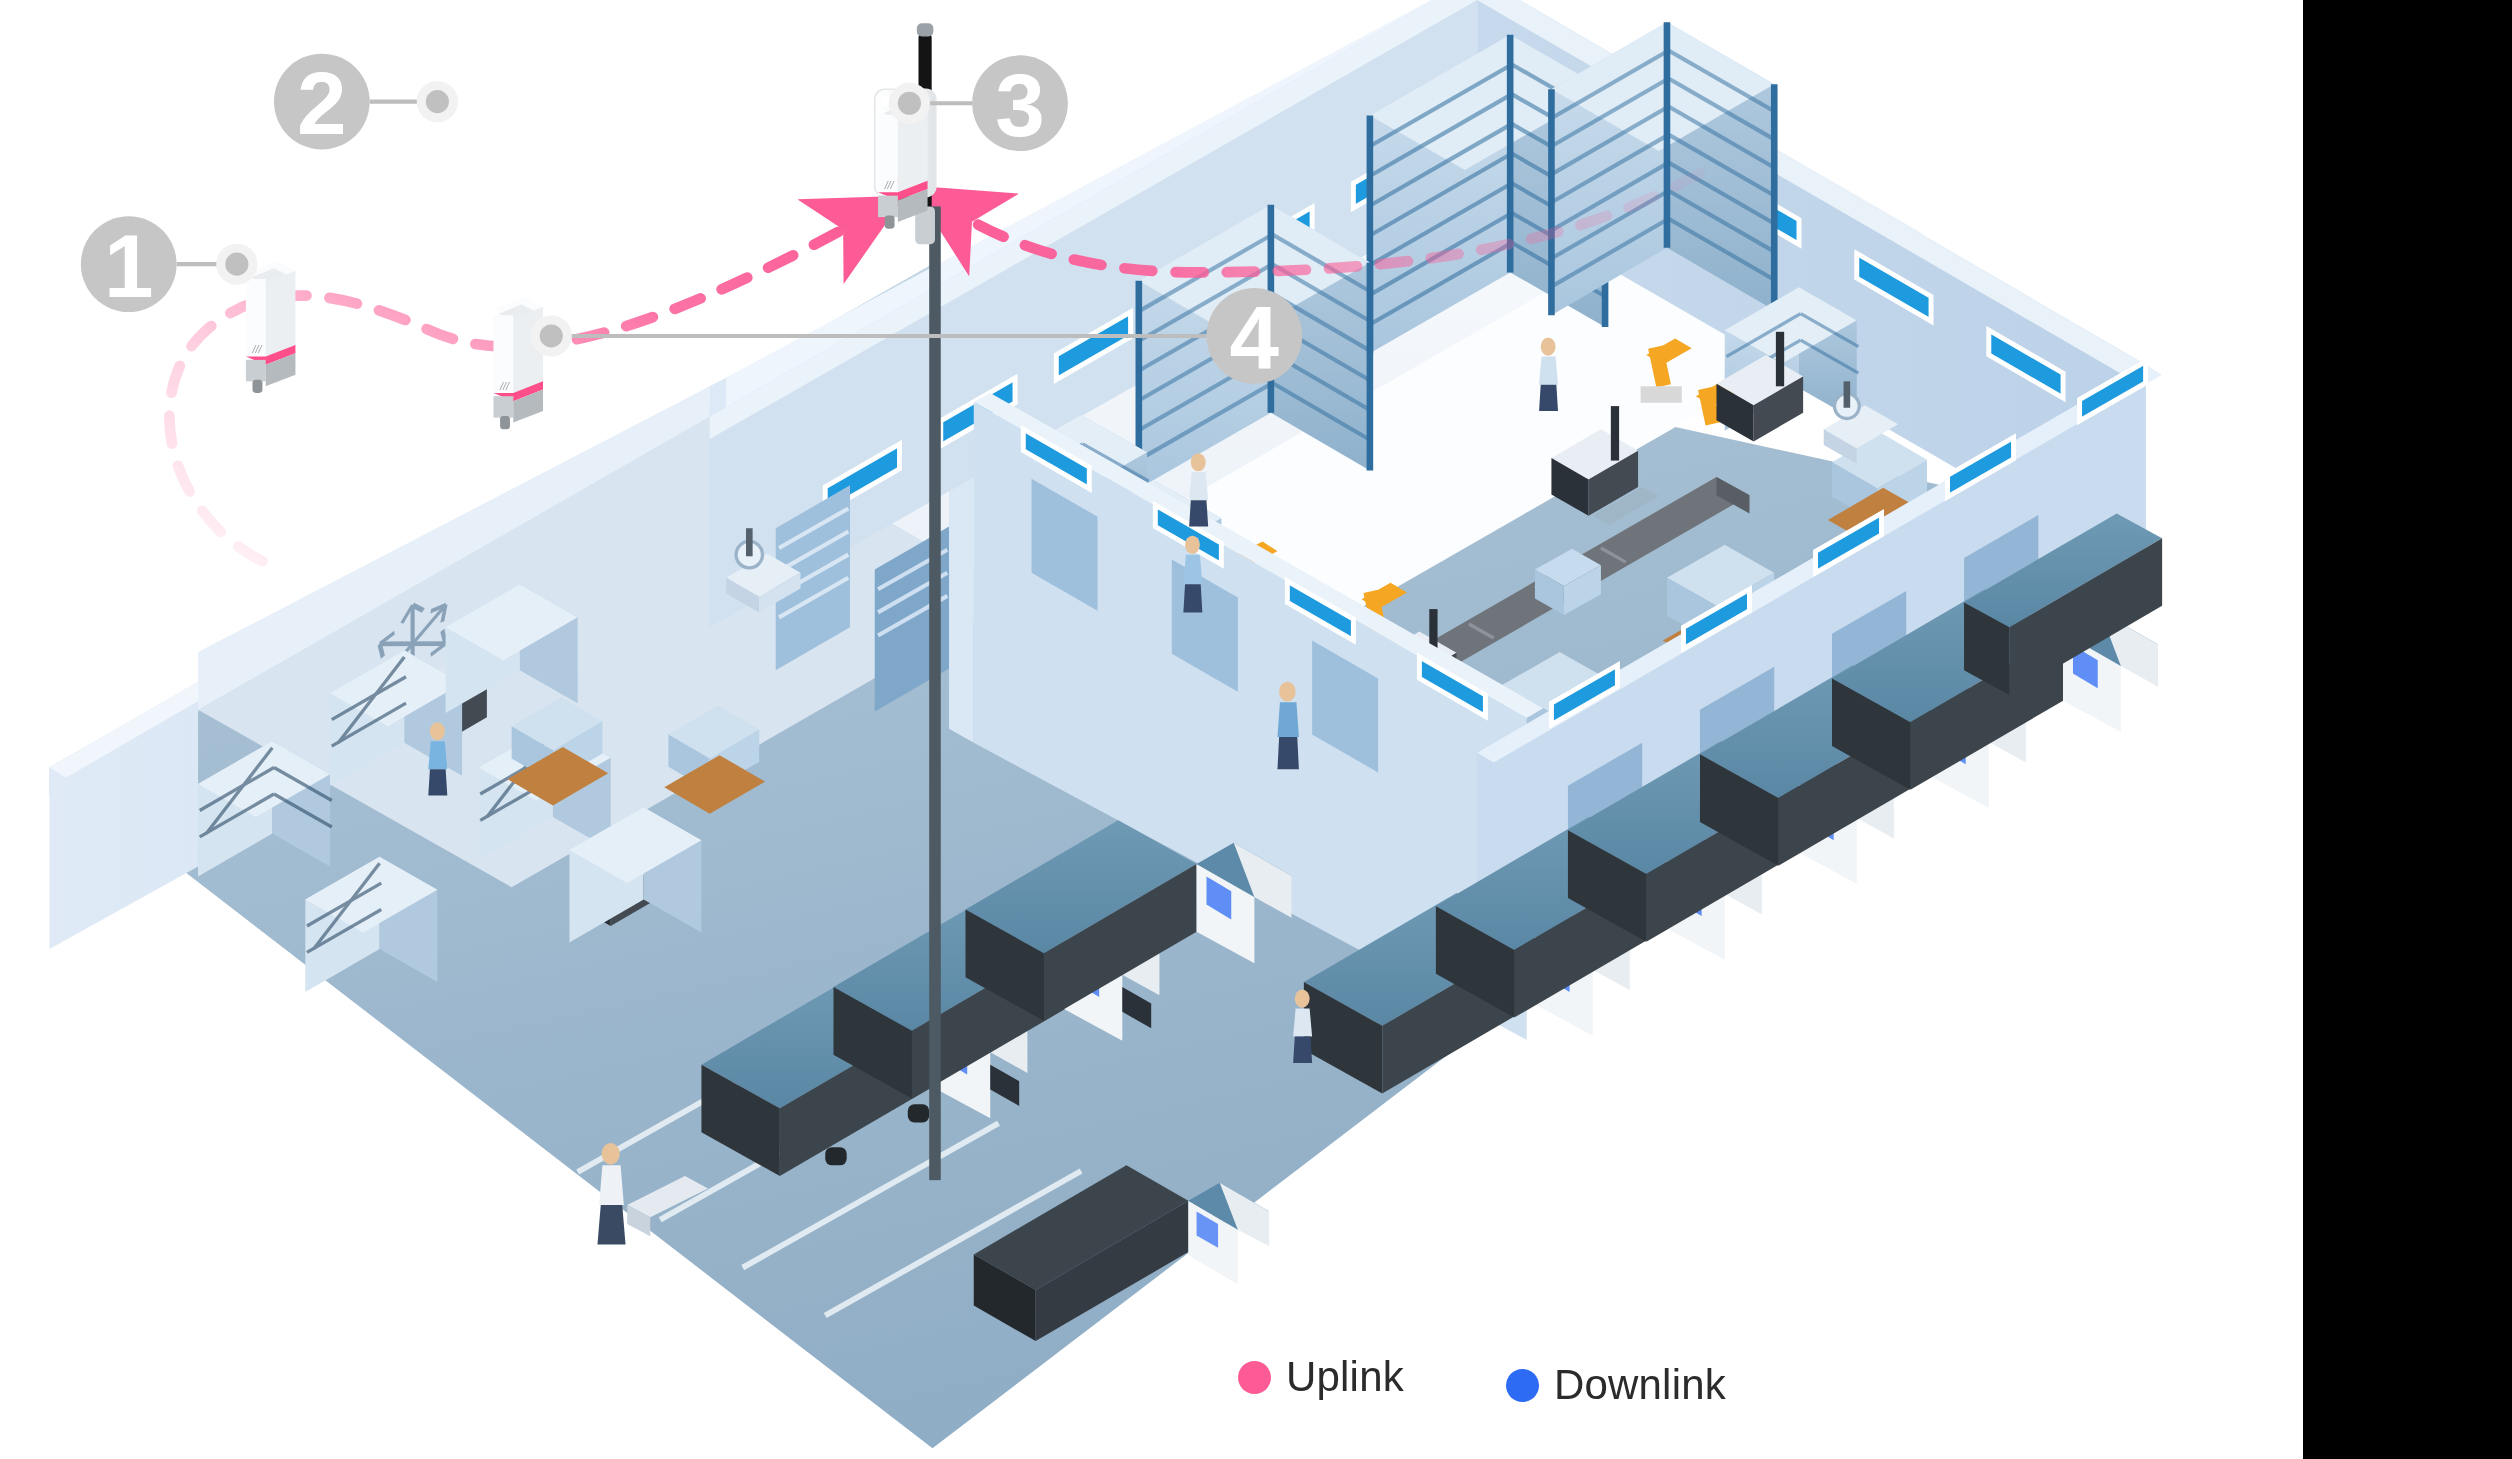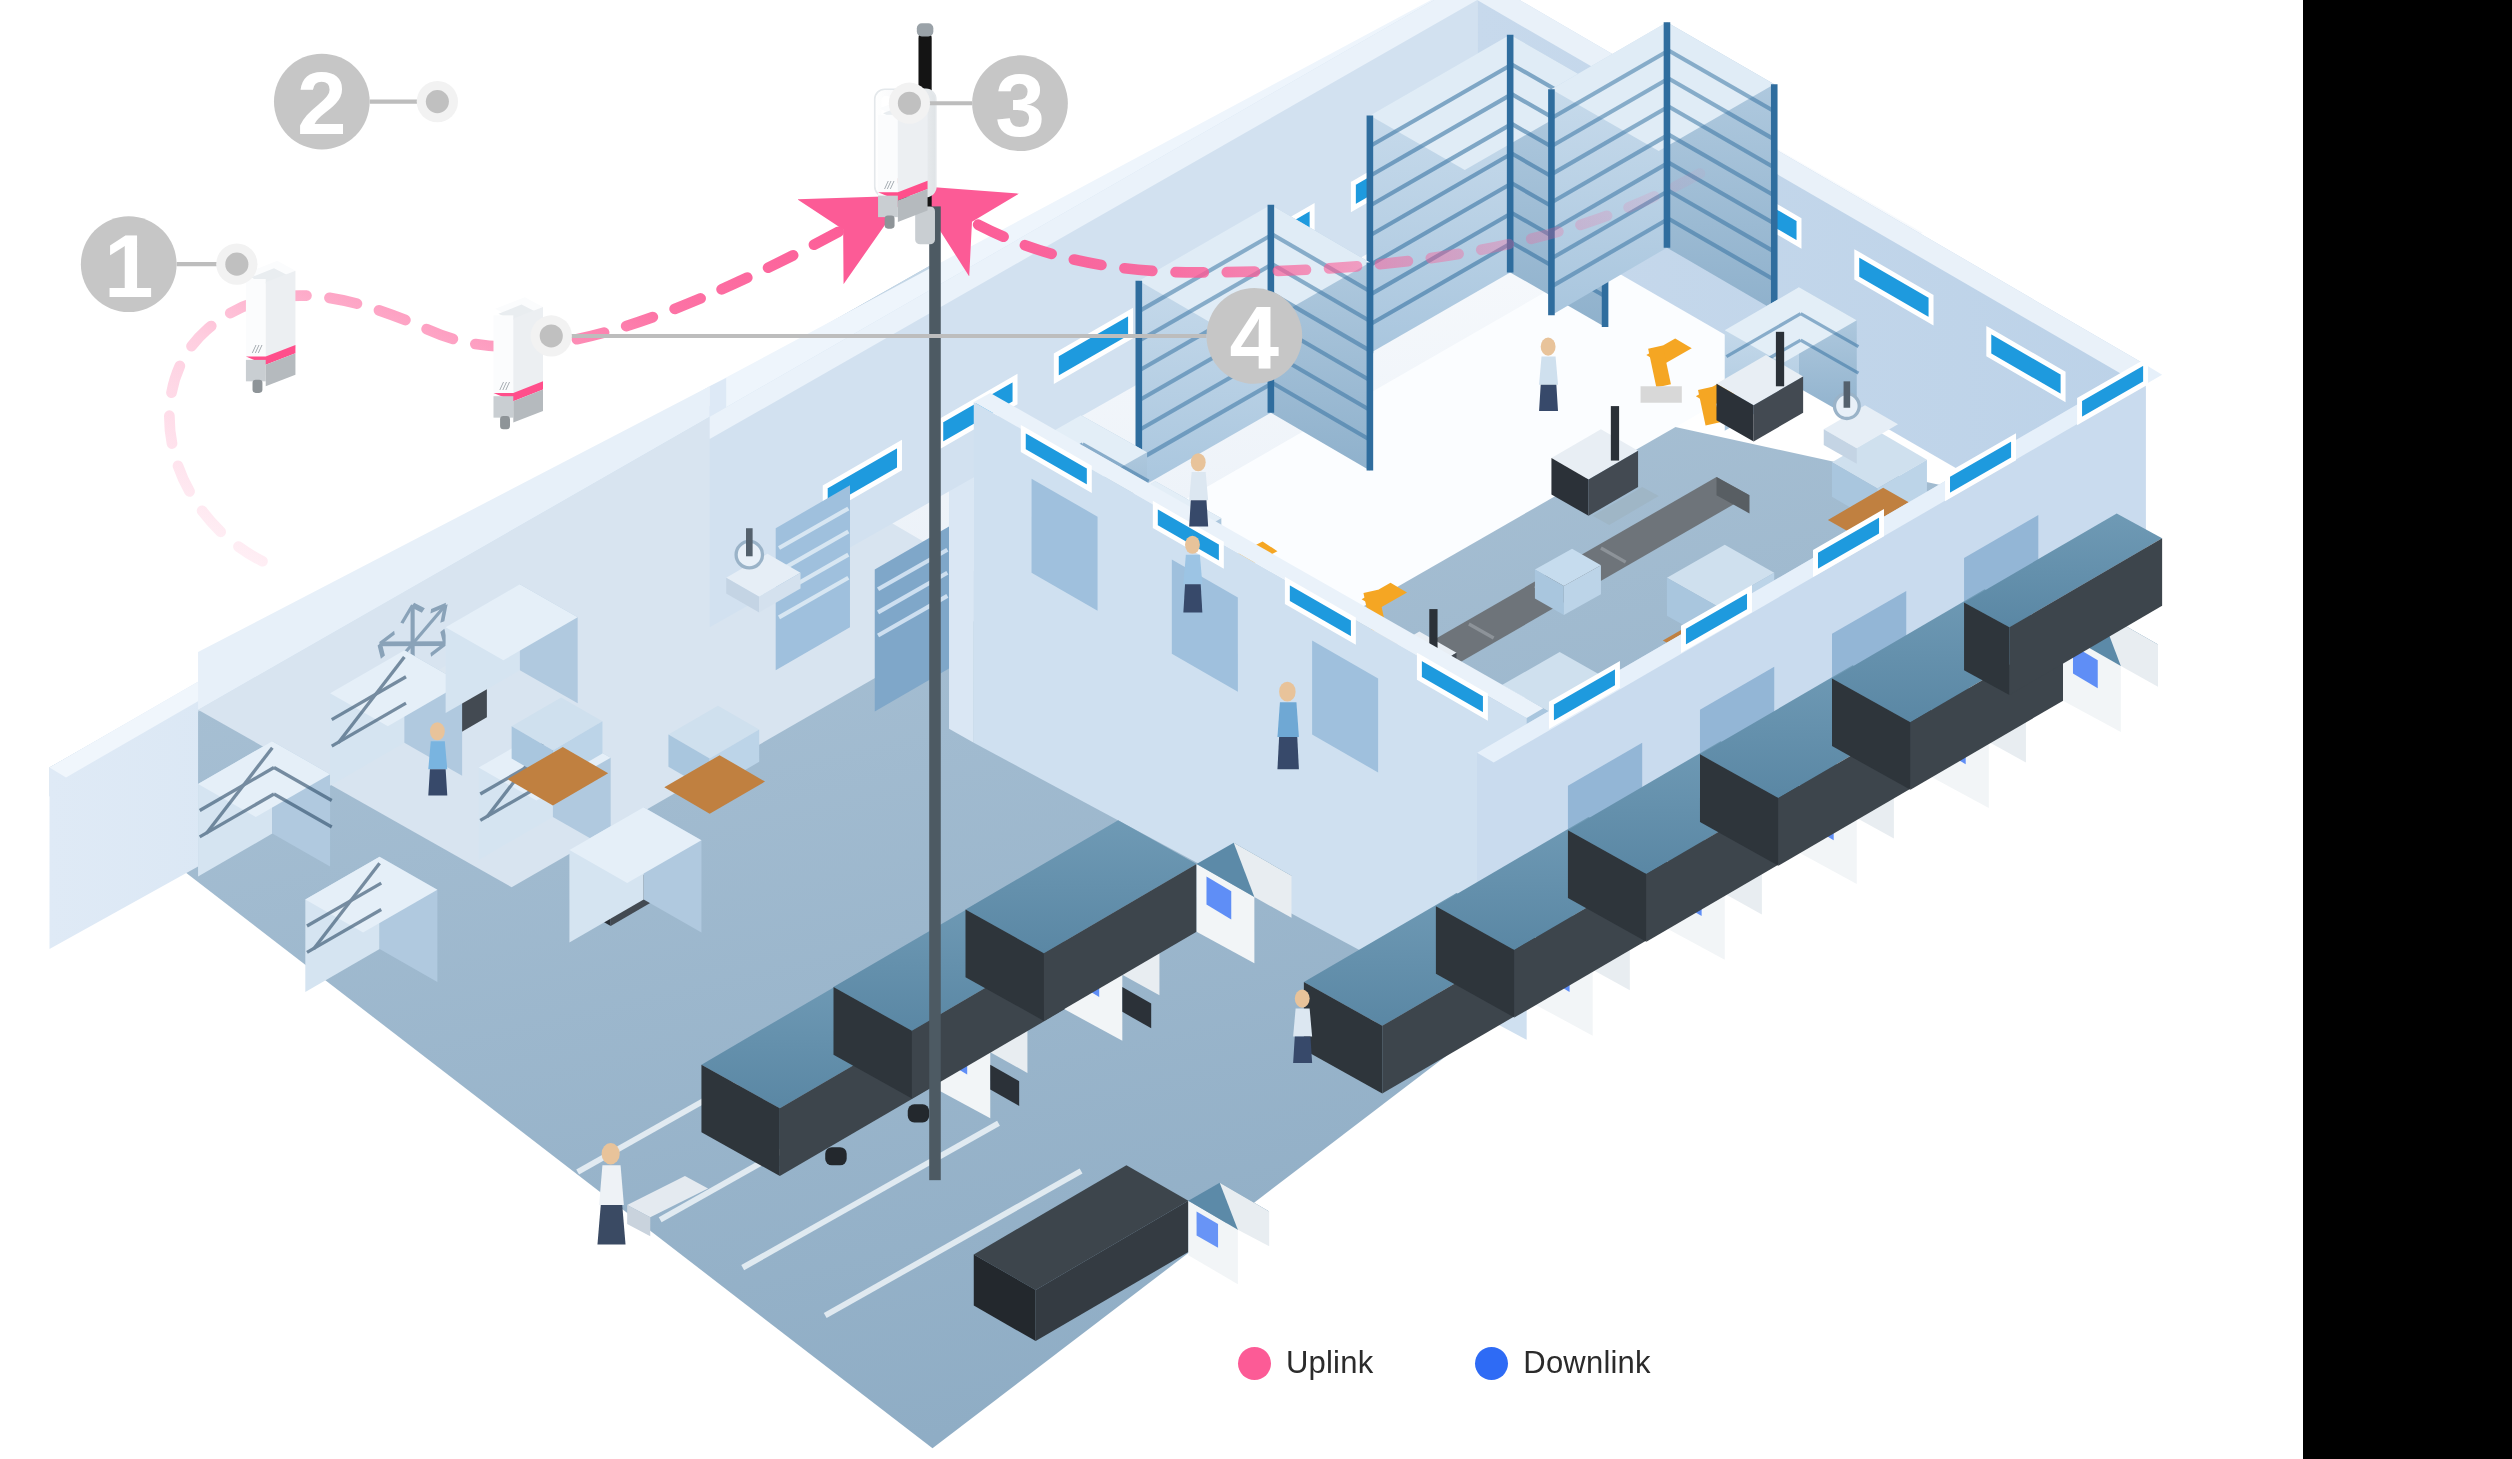--- a/index.html
+++ b/index.html
@@ -10,22 +10,22 @@
   }
   #stage{position:absolute;inset:0;width:2512px;height:1460px;background:#000;}
   #canvas-white{position:absolute;left:0;top:0;width:2303px;height:1460px;background:#ffffff;}
   #black-bar{position:absolute;left:2303px;top:0;width:210px;height:1460px;background:#000000;}
   svg.layer{position:absolute;left:0;top:0;width:2512px;height:1460px;overflow:visible;}
   .legend{
     position:absolute;left:1238px;top:1345px;display:flex;align-items:center;gap:28px;
   }
   .legend-item{display:flex;align-items:center;gap:15px;}
   .legend-dot{width:33px;height:33px;border-radius:50%;display:block;}
-  .legend-label{font-size:31px;color:#2b2b2b;letter-spacing:0.2px;white-space:nowrap;}
-  .legend-item + .legend-item{margin-left:74px;}
+  .legend-label{font-size:42px;color:#2b2b2b;letter-spacing:0.2px;white-space:nowrap;}
+  .legend-item + .legend-item{margin-left:74px;margin-top:16px;}
   .callout-num{
     font-size:108px;font-weight:700;fill:#ffffff;text-anchor:middle;dominant-baseline:central;
   }
 </style>
 </head>
 <body>
 
 <div id="stage">
 
   <div id="canvas-white"></div>

